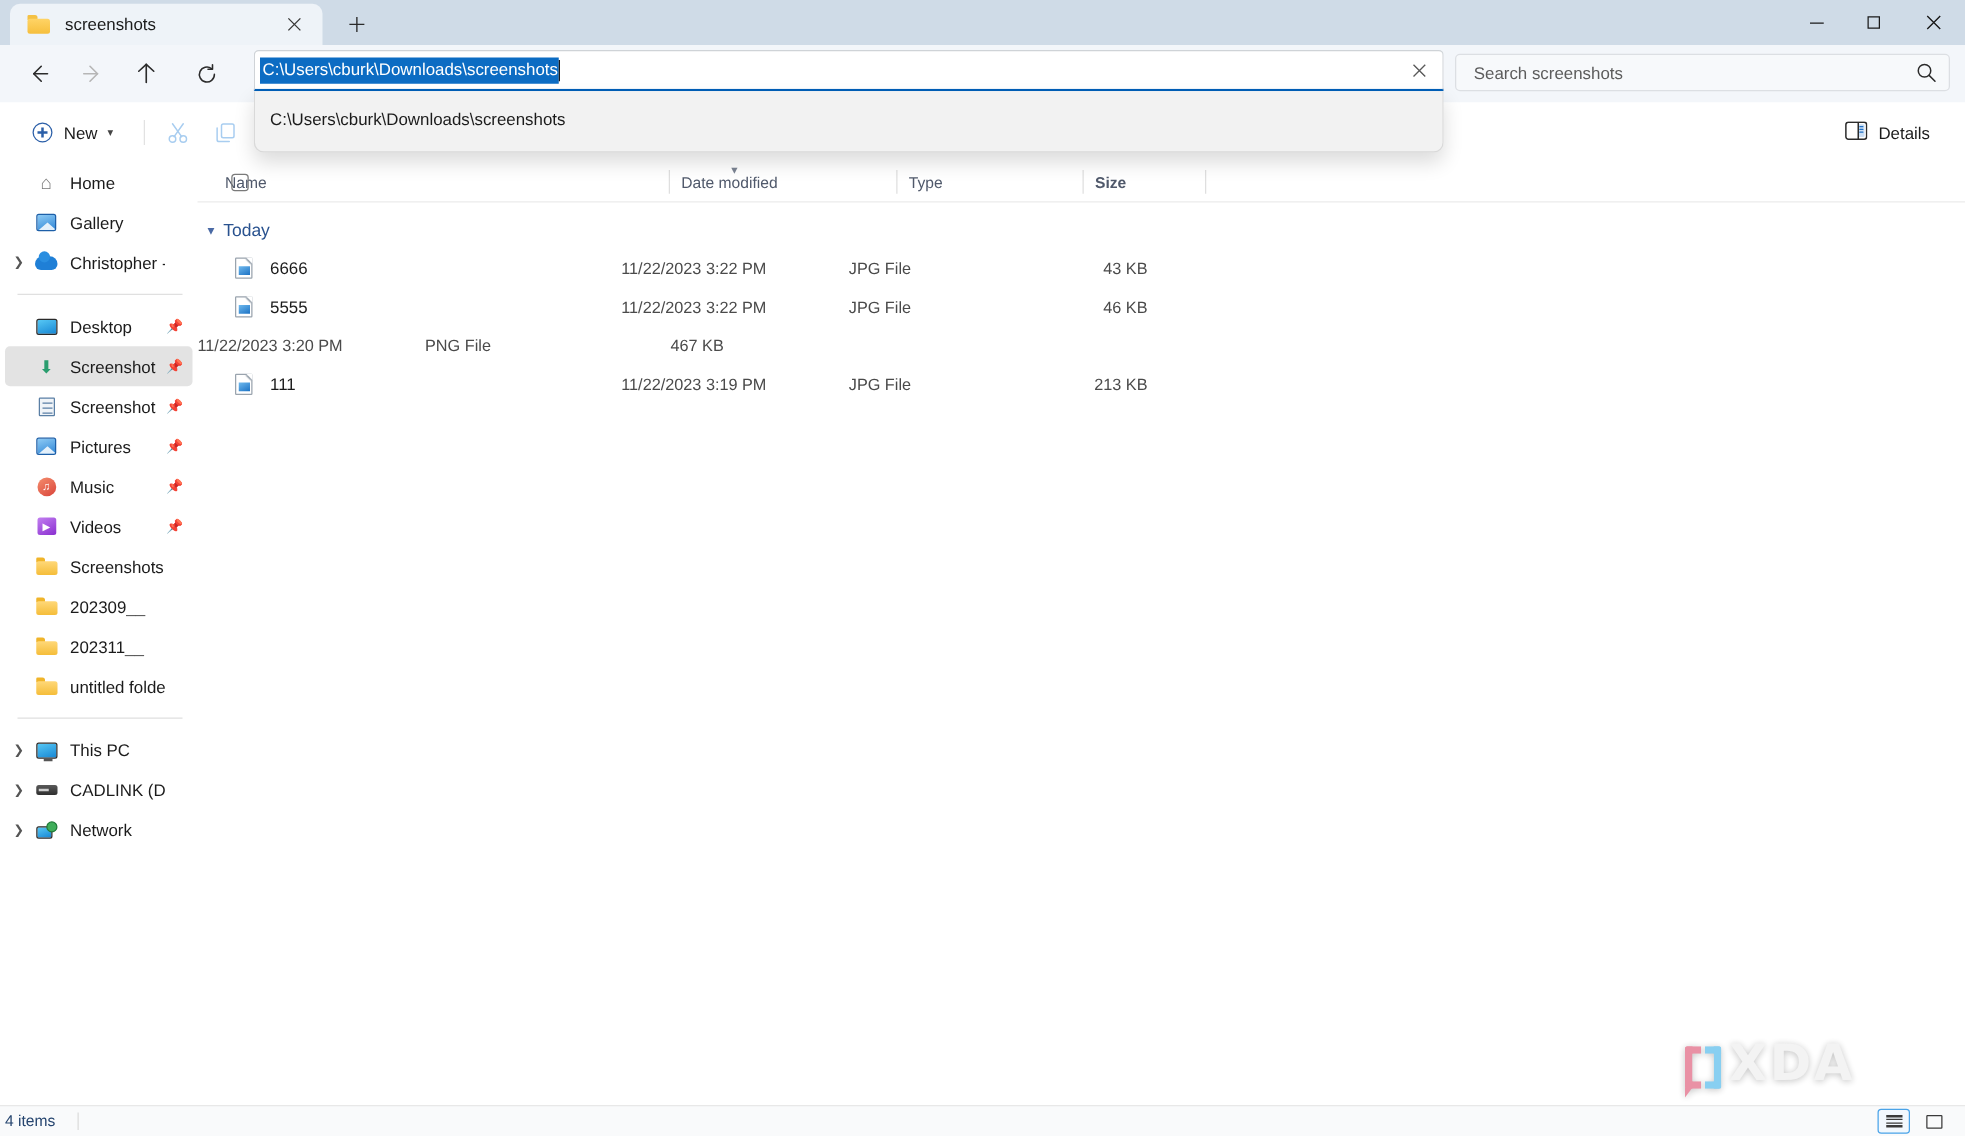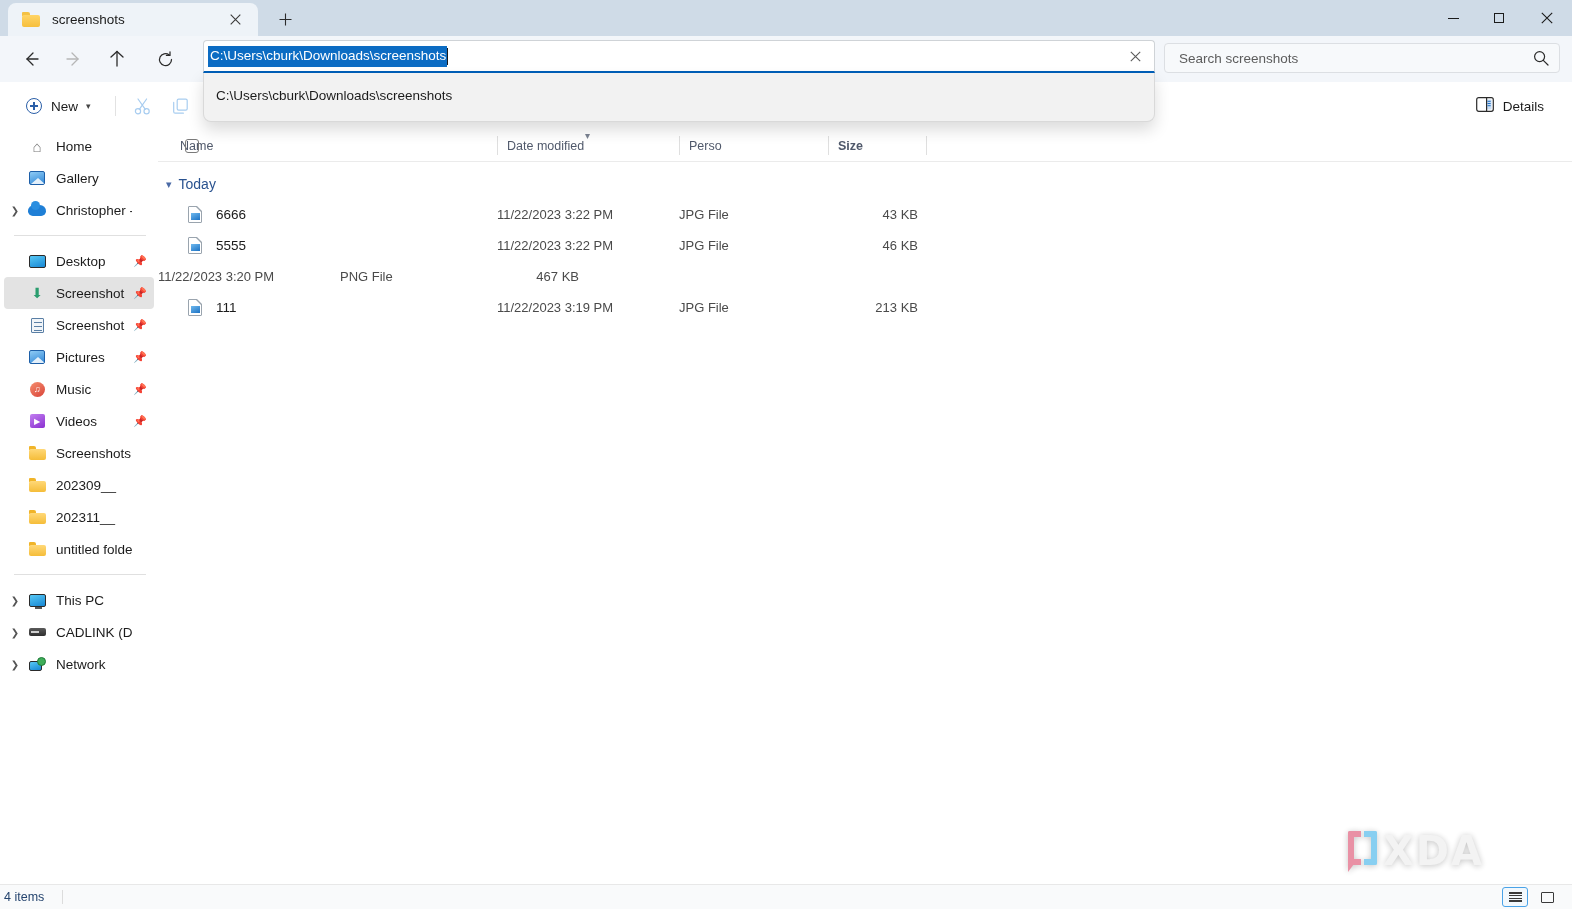--- a/index.html
+++ b/index.html
@@ -250,21 +250,21 @@
     border-bottom: 1px solid #ebebeb; position: relative;
   }
   .colh {
     font-size: 12.5px; color: #50596b; position: relative; height: 32px;
     display: flex; align-items: center; padding-left: 10px;
   }
   .colh.divider::before {
     content:''; position: absolute; left: 0; top: 6px; height: 19px; width: 1px; background: #dfdfdf;
   }
   .col-name { width: 339px; padding-left: 22px; }
-  .col-date { width: 182px; }
+  .col-date { width: 182px; margin-left: 38px; }
   .col-type { width: 149px; }
   .col-size { width: 98px; font-weight: bold; }
   .col-end { width: 1px; }
   .hdr-check {
     width: 14px; height: 14px; border: 1.3px solid #7a7a7a; border-radius: 3px;
     position: absolute; left: 27px; top: 9px;
   }
   .sort-chev {
     position: absolute; left: 427px; top: 0px; font-size: 10px; color: #7b8392;
   }
@@ -311,21 +311,21 @@
     border-radius: 3px;
   }
   .vbtn.active { border: 1.5px solid #4aa3e8; background: #f2f8fd; }
   .vlines { width: 13px; height: 10px; display: flex; flex-direction: column; justify-content: space-between; }
   .vlines i { display: block; height: 1.6px; background: #3a3a3a; }
   .vmon { width: 13px; height: 11px; border: 1.6px solid #3a3a3a; border-radius: 1px; }
 
   
   .xda {
     position: absolute; right: 88px; bottom: 38px;
-    display: flex; align-items: flex-start; opacity: 0.92;
+    display: flex; align-items: flex-end; opacity: 0.92;
     filter: drop-shadow(0 1px 3px rgba(0,0,0,0.25));
   }
   .xda-brk { display: flex; align-items: flex-start; margin-right: 6px; }
   .xda-brk .lft {
     width: 13px; height: 34px; border: 6px solid #e8889e; border-right: none;
     border-radius: 2px 0 0 2px; position: relative;
   }
   .xda-brk .lft::after {
     content:''; position:absolute; left: -6px; bottom: -13px;
     border-left: 6px solid #e8889e; border-bottom: 8px solid transparent; border-right: 4px solid transparent;
@@ -596,21 +596,21 @@
 <div class="content">
   <div class="colheaders">
     <div class="colh col-name">
       <span class="hdr-check"></span>
       <span>Name</span>
     </div>
     <div class="colh col-date divider">
       <span>Date modified</span>
     </div>
     <div class="colh col-type divider">
-      <span>Perso</span>
+      <span>Type</span>
     </div>
     <div class="colh col-size divider">
       <span>Size</span>
     </div>
     <div class="colh col-end divider"></div>
     <span class="sort-chev">▾</span>
   </div>
 
   <div class="group-header">
     <span class="group-chev">▾</span>

